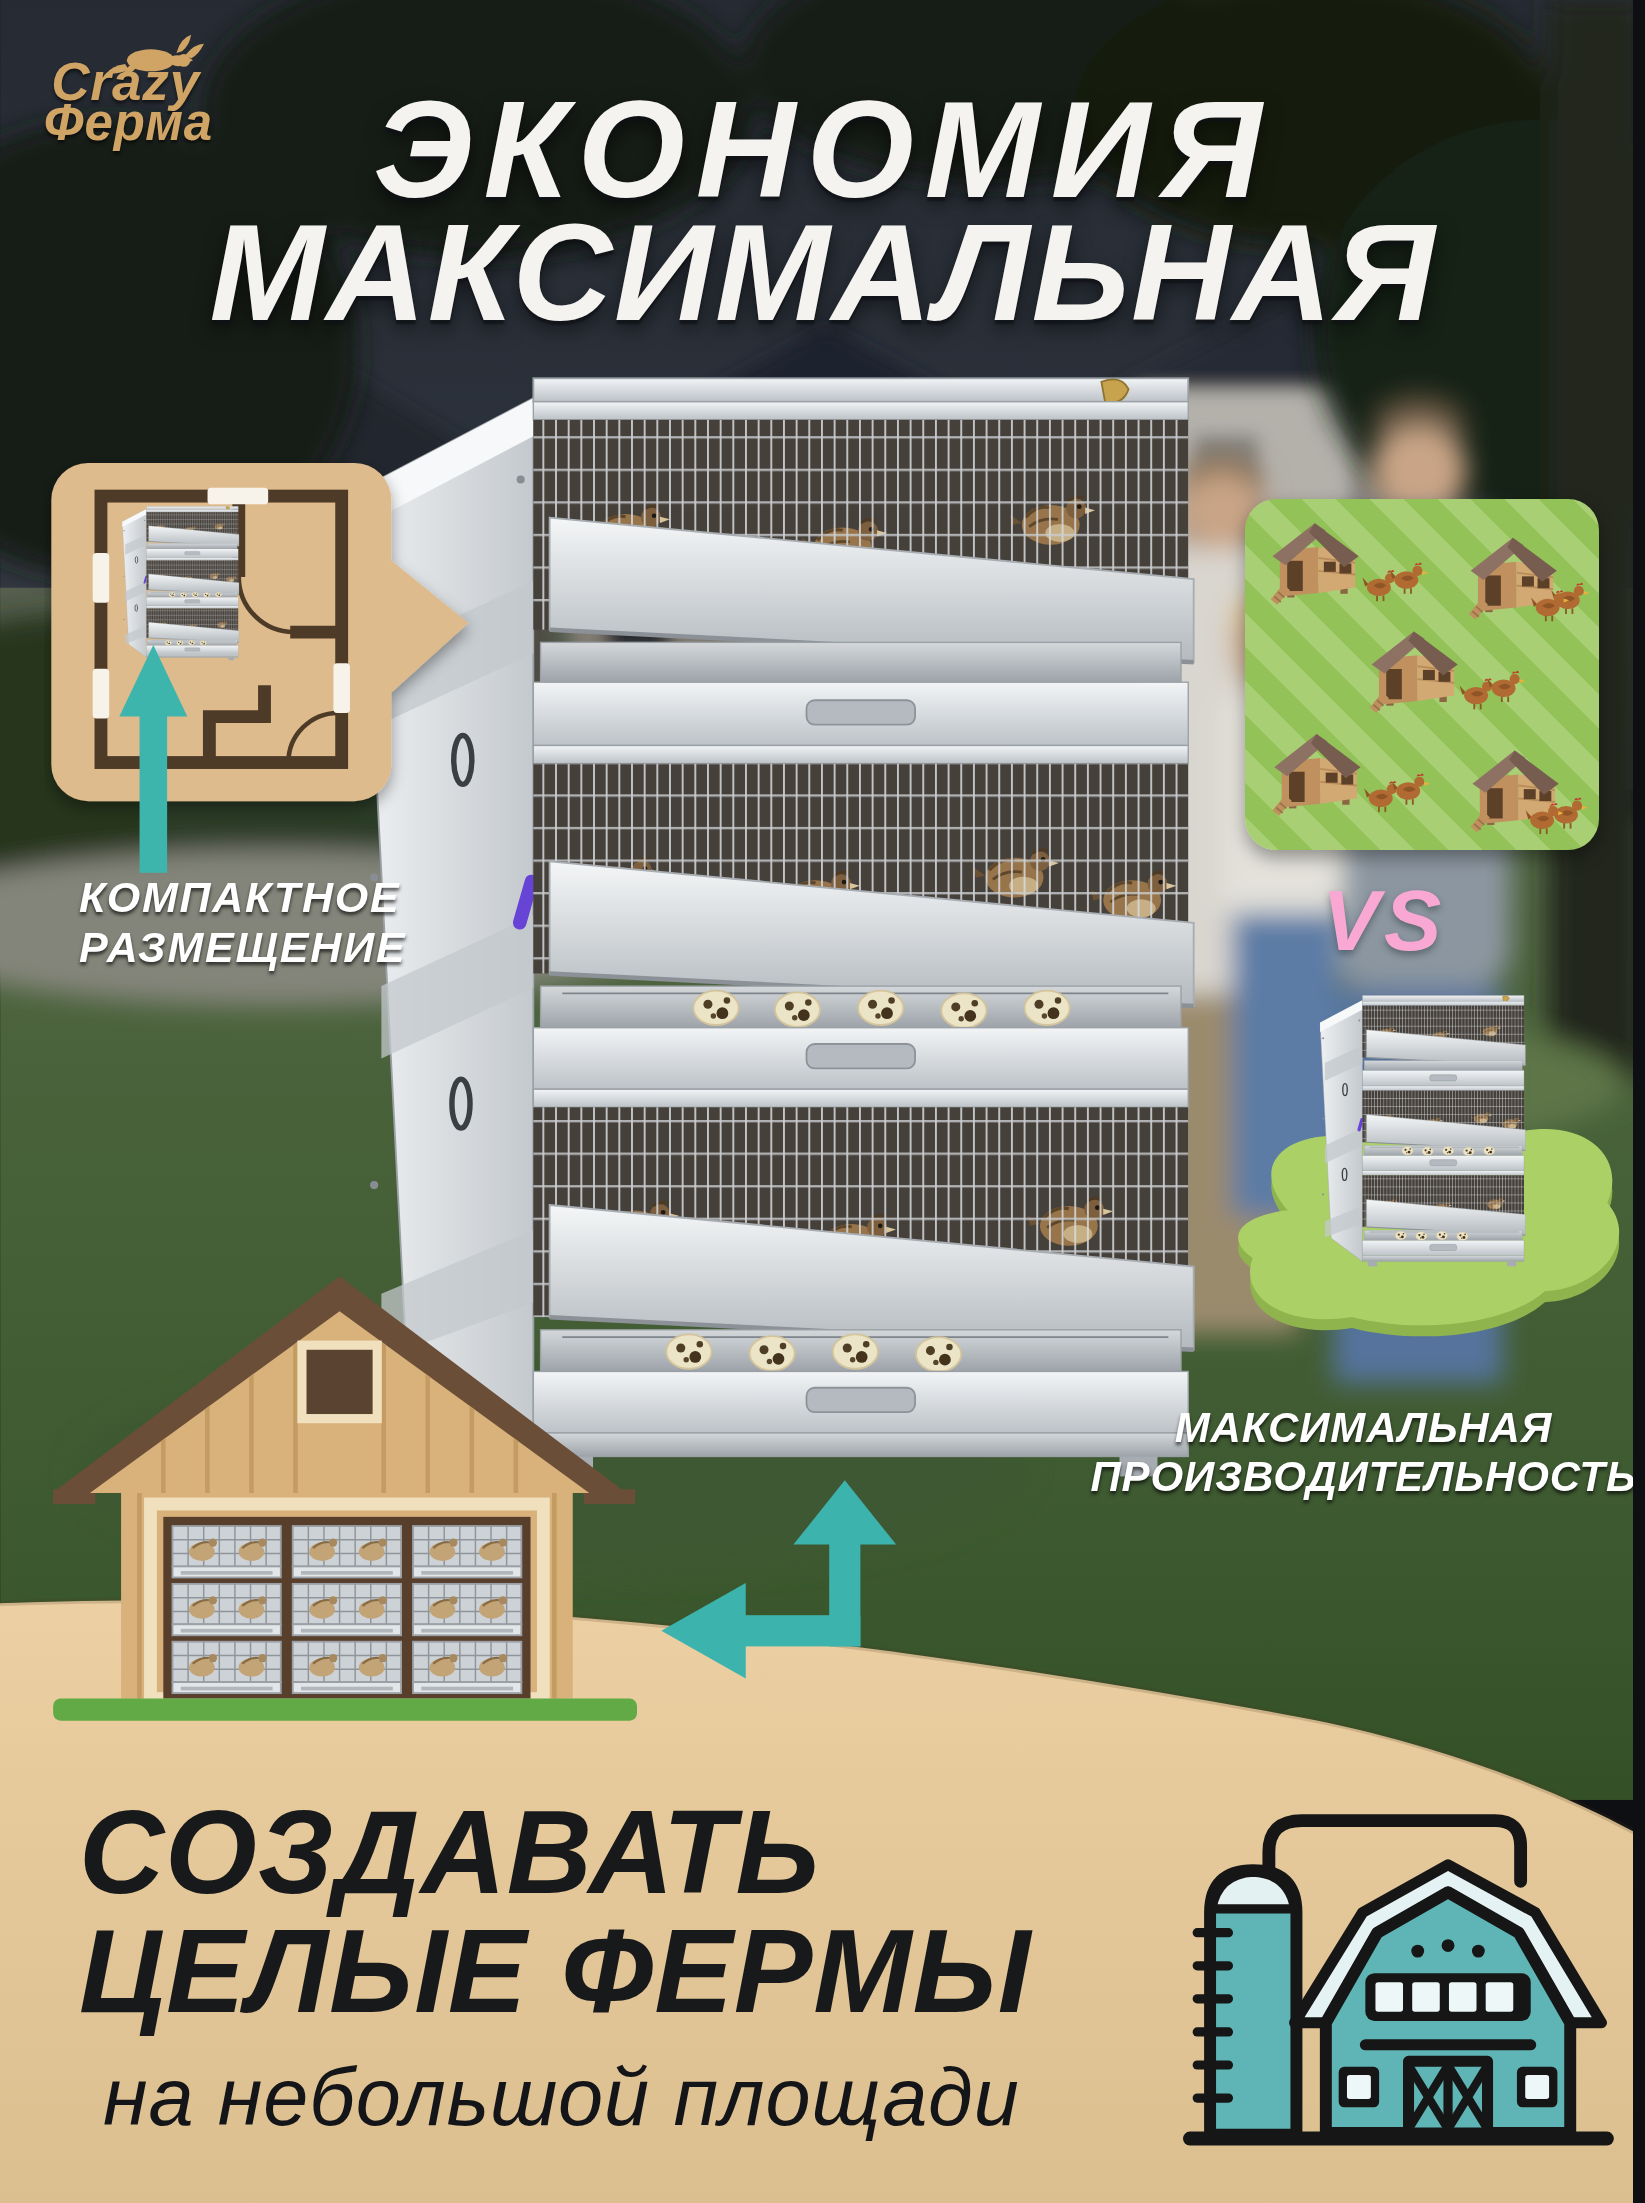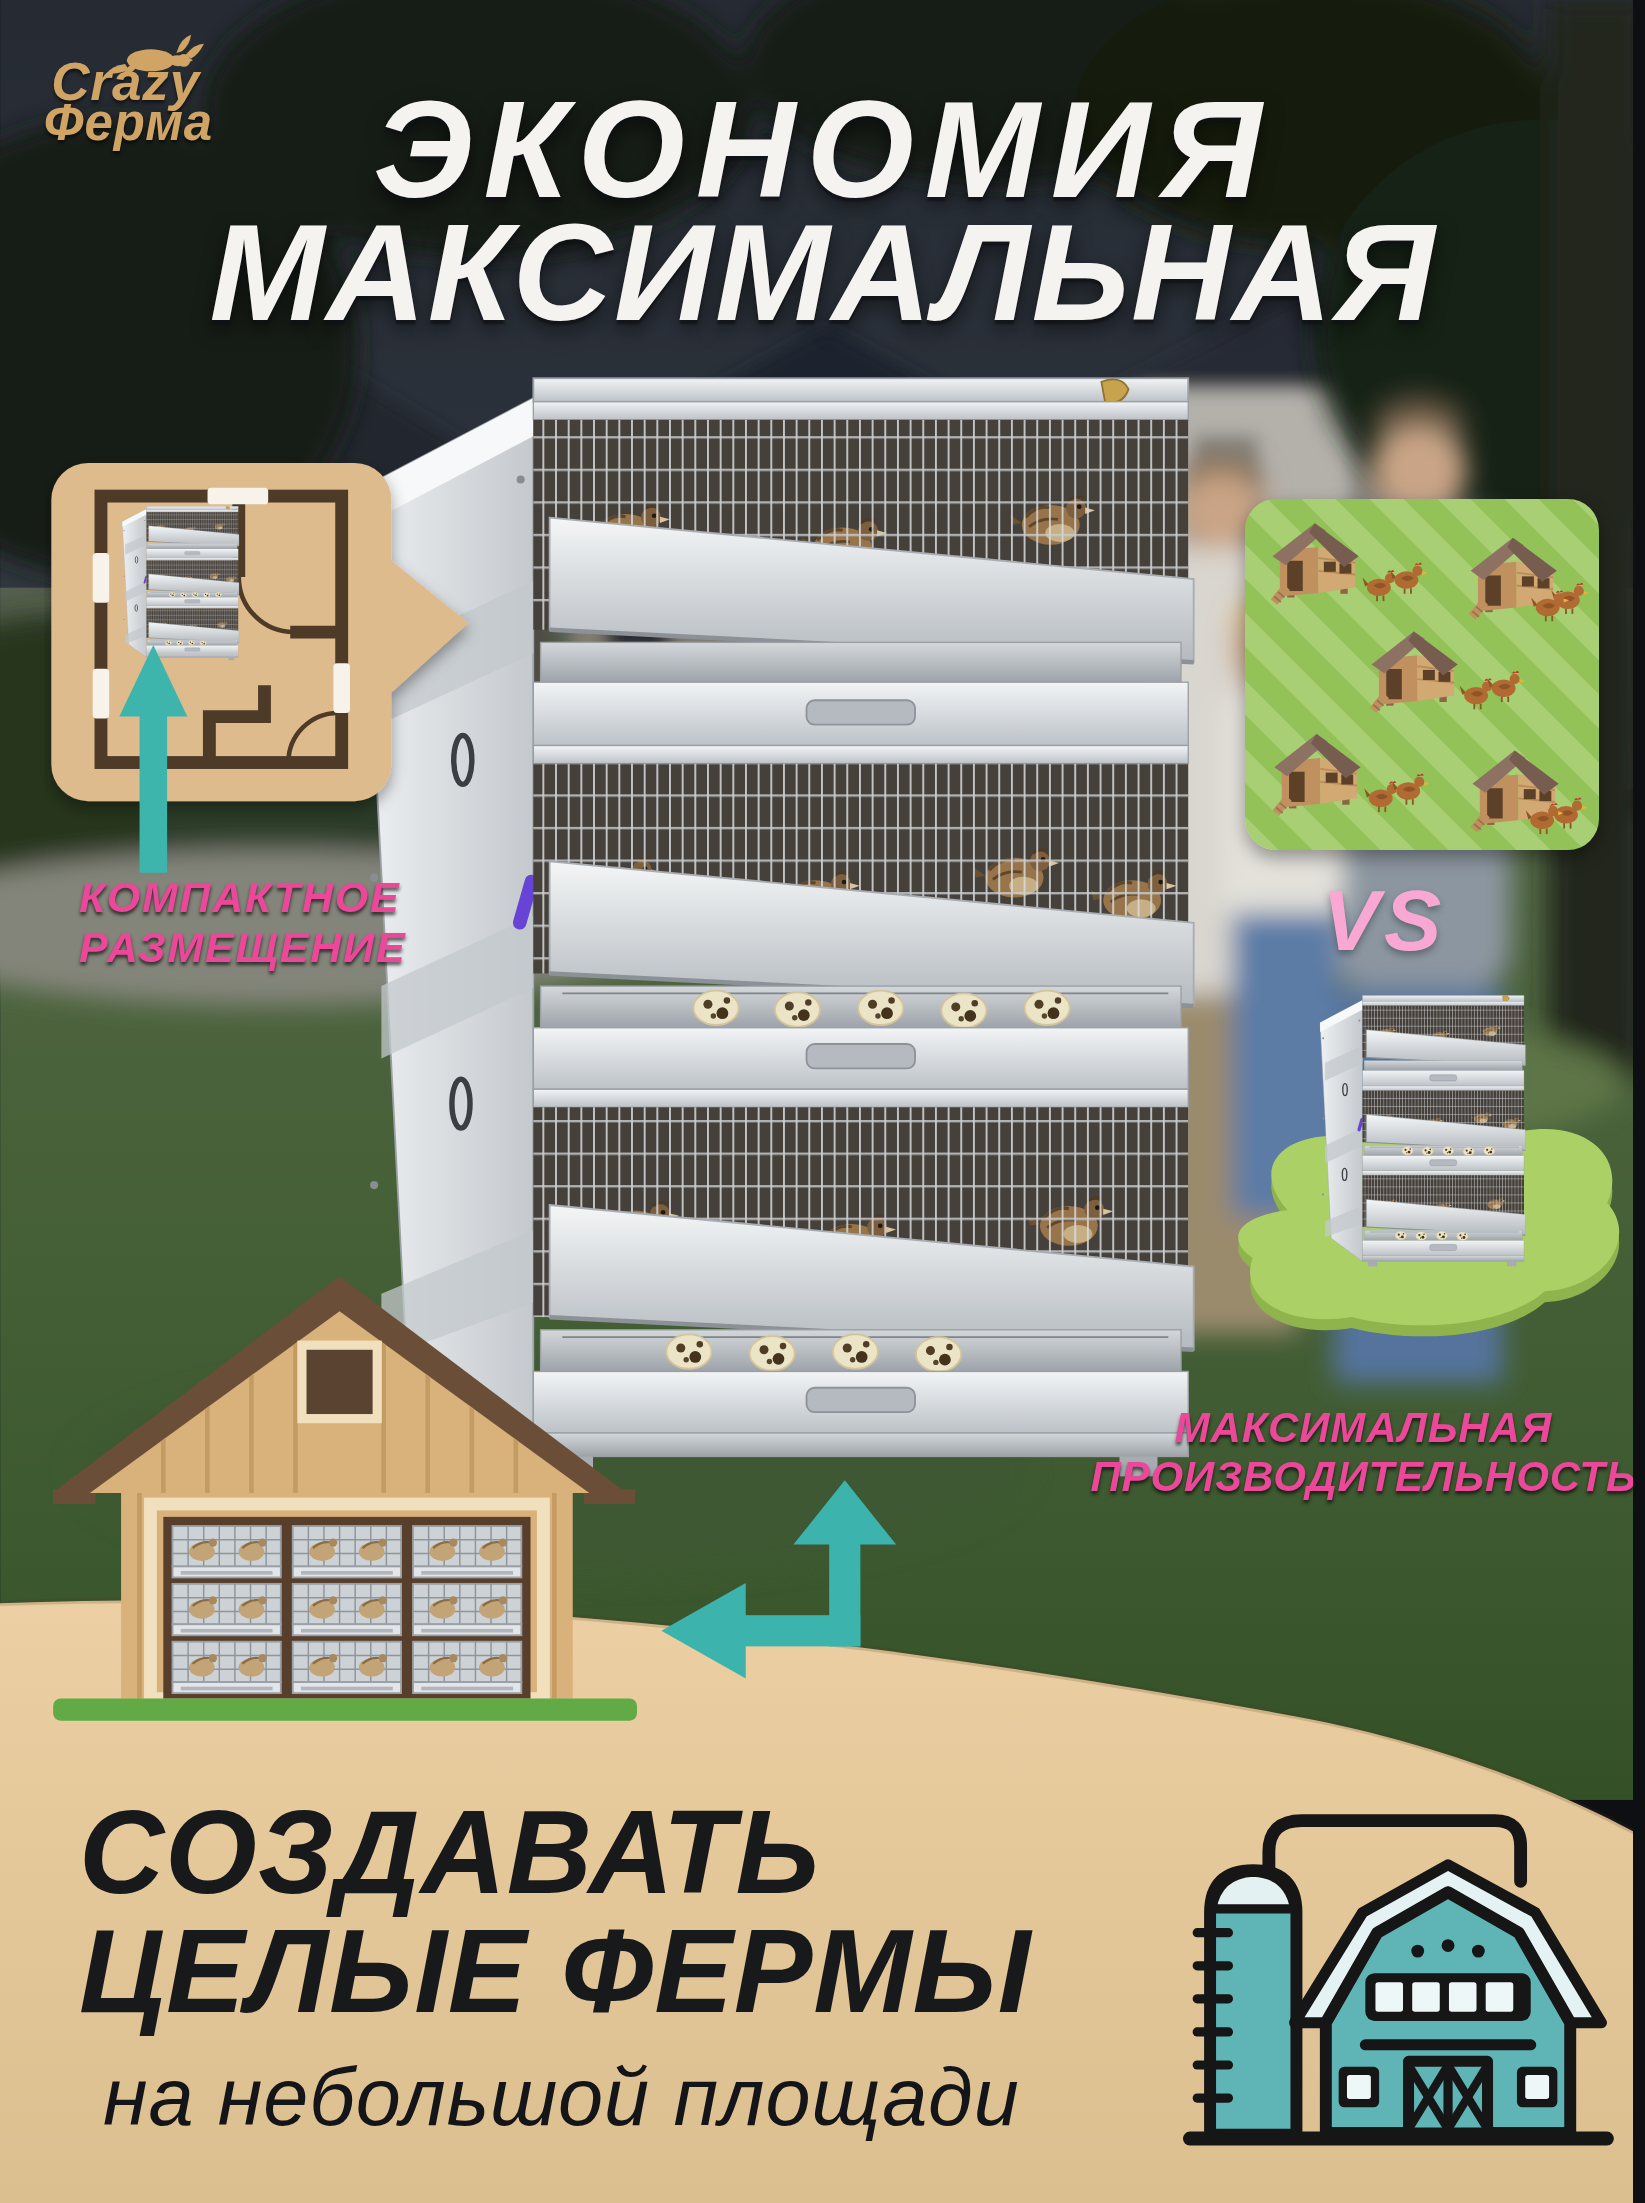--- a/index.html
+++ b/index.html
@@ -14,21 +14,21 @@
   .logo .w1{position:absolute;left:9.2px;top:24px;font-size:53px;}
   .logo .w2{position:absolute;left:1.8px;top:66px;font-size:51px;}
   .logo svg{position:absolute;left:61px;top:-1.8px;}
   
   .headline{left:0;top:88px;width:1646px;text-align:center;color:#f4f3ef;
         font-weight:700;line-height:123px;
         text-shadow:0 3.7px 1.8px rgba(15,17,22,.75),0 9.2px 20px rgba(0,0,0,.5);}
   .headline .h1{font-size:138px;letter-spacing:11px;}
   .headline .h2{font-size:138px;letter-spacing:1.8px;}
   
-  .cap{color:#ec4899;font-weight:700;line-height:1.17;
+  .cap{color:#ffffff;font-weight:700;line-height:1.17;
        text-shadow:0 2.8px 3.7px rgba(0,0,0,.65);}
   .cap-left{left:79px;top:872px;font-size:43px;letter-spacing:1.8px;}
   .cap-right{left:1065px;top:1403px;width:597px;font-size:42px;text-align:center;letter-spacing:0.9px;}
   .vs{left:1322px;top:871px;width:202px;text-align:left;font-size:86px;font-weight:800;
       color:#f9a8d4;letter-spacing:4.6px;text-shadow:0 3.7px 7.3px rgba(0,20,18,.35);}
   
   .panel-green{left:1245px;top:499px;width:354px;height:351px;border-radius:31px;
       background:repeating-linear-gradient(45deg,#a9cf74 0 24px,#93c258 24px 48px);
       box-shadow:0 7.3px 16.5px rgba(0,0,0,.35);}
   

